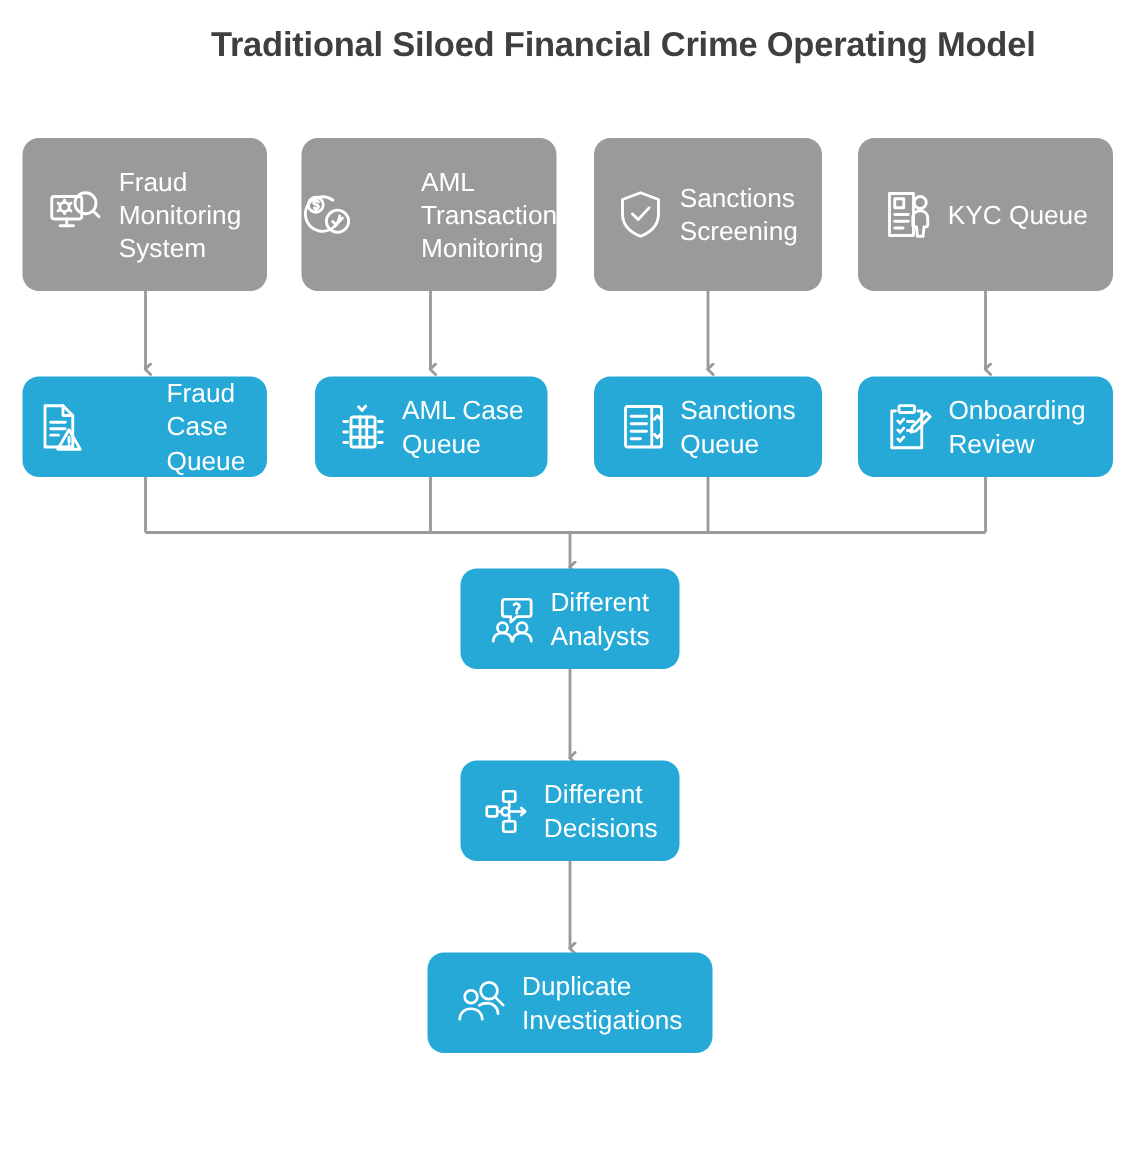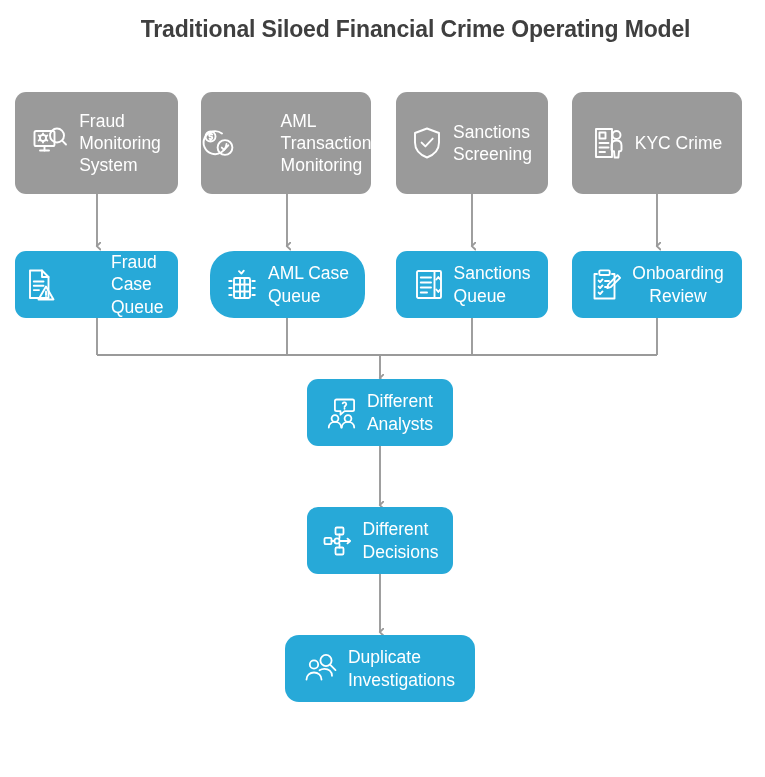--- a/index.html
+++ b/index.html
@@ -181,41 +181,41 @@
       <svg class="glyph" width="32" height="34" viewBox="0 0 32 34" fill="none" stroke="#ffffff" stroke-width="1.9" stroke-linecap="round" stroke-linejoin="round">
         <path d="M4 3h16v28H4z"></path>
         <rect x="7.5" y="6.5" width="6" height="6"></rect>
         <line x1="7.5" y1="17" x2="16.5" y2="17"></line>
         <line x1="7.5" y1="21.5" x2="16.5" y2="21.5"></line>
         <line x1="7.5" y1="26" x2="13" y2="26"></line>
         <circle cx="24.5" cy="9" r="4"></circle>
         <path d="M24.5 14.5c-3.3 0-5 2.3-5 5v4.3c0 .8.6 1.4 1.4 1.4h1.1l.6 6.3h3.8l.6-6.3h1.1c.8 0 1.4-.6 1.4-1.4v-4.3c0-2.7-1.7-5-5-5z"></path>
       </svg>
     </span>
-    <span class="lbl">KYC Crime</span>
+    <span class="lbl">KYC Queue</span>
   </div>
 
   <div class="node blue row2" style="left:15px; top:251px; width:163px; height:67px; padding:0 11px;gap:44px;">
     <span class="ico">
       <svg class="glyph" width="31" height="33" viewBox="0 0 31 33" fill="none" stroke="#ffffff" stroke-width="1.9" stroke-linecap="round" stroke-linejoin="round">
         <path d="M4 2.5h12l6.5 6.5v21H4z"></path>
         <path d="M16 2.5V9h6.5"></path>
         <line x1="7.8" y1="13.5" x2="17.5" y2="13.5"></line>
         <line x1="7.8" y1="17.8" x2="17.5" y2="17.8"></line>
         <line x1="7.8" y1="22.1" x2="13" y2="22.1"></line>
         <path d="M20 18.5 L27.5 31.5 H12.5z"></path>
         <line x1="20" y1="23.5" x2="20" y2="27"></line>
         <line x1="20" y1="29" x2="20" y2="29.2"></line>
       </svg>
     </span>
     <span class="lbl">Fraud Case
 Queue</span>
   </div>
 
-  <div class="node blue row2" style="left:210px; top:251px; width:155px; height:67px; padding:0 11px;border-radius:24px;">
+  <div class="node blue row2" style="left:210px; top:251px; width:155px; height:67px; padding:0 11px;">
     <span class="ico">
       <svg class="glyph" width="32" height="33" viewBox="0 0 32 33" fill="none" stroke="#ffffff" stroke-width="1.9" stroke-linecap="round" stroke-linejoin="round">
         <rect x="8" y="10" width="16" height="20" rx="1.4"></rect>
         <line x1="8" y1="16.5" x2="24" y2="16.5"></line>
         <line x1="8" y1="23.5" x2="24" y2="23.5"></line>
         <line x1="14" y1="10" x2="14" y2="30"></line>
         <line x1="18.5" y1="10" x2="18.5" y2="30"></line>
         <line x1="3.2" y1="13" x2="5.6" y2="13"></line>
         <line x1="3.2" y1="20" x2="5.6" y2="20"></line>
         <line x1="3.2" y1="27" x2="5.6" y2="27"></line>
@@ -239,21 +239,21 @@
         <line x1="6.8" y1="19.5" x2="17" y2="19.5"></line>
         <line x1="6.8" y1="24.5" x2="13" y2="24.5"></line>
         <path d="M22.3 11.5l2-2.4 2 2.4"></path>
         <path d="M22.3 21.5l2 2.4 2-2.4"></path>
       </svg>
     </span>
     <span class="lbl">Sanctions
 Queue</span>
   </div>
 
-  <div class="node blue row2" style="left:572px; top:251px; width:170px; height:67px; padding:0 11px;text-align:center;">
+  <div class="node blue row2" style="left:572px; top:251px; width:170px; height:67px; padding:0 11px;">
     <span class="ico">
       <svg class="glyph" width="32" height="33" viewBox="0 0 32 33" fill="none" stroke="#ffffff" stroke-width="1.9" stroke-linecap="round" stroke-linejoin="round">
         <path d="M22 6h2.5v24.5h-20V6H7"></path>
         <rect x="9.3" y="2.4" width="10.4" height="4.6" rx="1.1"></rect>
         <path d="M8.6 12.6l1.5 1.5 2.4-2.7"></path>
         <path d="M8.6 18.6l1.5 1.5 2.4-2.7"></path>
         <path d="M8.6 24.6l1.5 1.5 2.4-2.7"></path>
         <line x1="15" y1="13" x2="19" y2="13"></line>
         <line x1="15" y1="19" x2="18" y2="19"></line>
         <path d="M27.5 7.2l2.6 2.6-9.4 9.4-3.4.8.8-3.4z"></path>
@@ -290,21 +290,21 @@
         <line x1="17.6" y1="16" x2="27.5" y2="16"></line>
         <path d="M25.5 13.6l2.6 2.4-2.6 2.4"></path>
         <path d="M17.5 9.5v3.6"></path>
         <path d="M17.5 19v3.5"></path>
       </svg>
     </span>
     <span class="lbl">Different
 Decisions</span>
   </div>
 
-  <div class="node blue flow" style="left:285px; top:635px; width:190px; height:67px; padding:0 11px;border-radius:14px;">
+  <div class="node blue flow" style="left:285px; top:635px; width:190px; height:67px; padding:0 11px;">
     <span class="ico">
       <svg class="glyph" width="34" height="32" viewBox="0 0 34 32" fill="none" stroke="#ffffff" stroke-width="1.8" stroke-linecap="round" stroke-linejoin="round">
         <circle cx="9" cy="11.5" r="4.2"></circle>
         <path d="M1.5 26.5c0-4.3 3.4-7 7.5-7s7.5 2.7 7.5 7"></path>
         <circle cx="21" cy="7.5" r="5.6"></circle>
         <line x1="25.3" y1="11.9" x2="30.5" y2="17.1"></line>
         <path d="M14.5 17.2c1.4-.9 3.1-1.4 5-1.4 4.1 0 7.5 2.7 7.5 7"></path>
       </svg>
     </span>
     <span class="lbl">Duplicate

